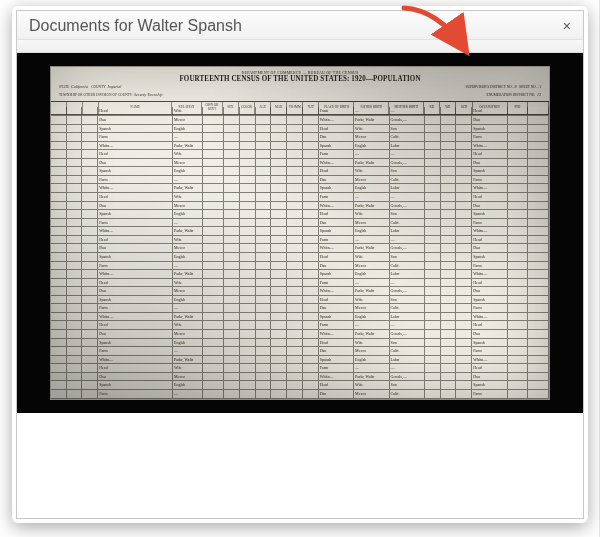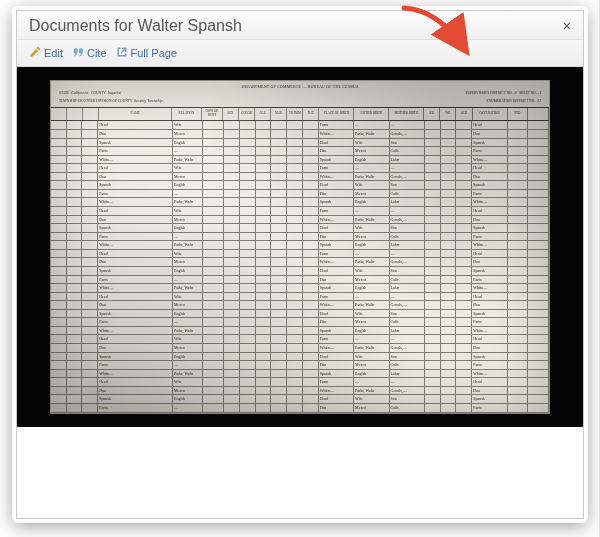--- a/index.html
+++ b/index.html
@@ -212,57 +212,28 @@
 
 <div class="modal-wrap">
 <div class="modal">
 
   <div class="title-bar">
     <h1>Documents for Walter Spansh</h1>
     <span class="close-x">×</span>
   </div>
 
   <div class="subbar">
-    <div class="actions">
-
-      <a class="action">
-        <span>
-          <svg viewBox="0 0 16 16">
-                <path d="M2 11.5V14h2.5L12 6.5 9.5 4 2 11.5zM14.7 3.3l-2-2c-.4-.4-1-.4-1.4 0L10 2.6 13.4 6l1.3-1.3c.4-.4.4-1 0-1.4z" fill="#d79a2b"></path>
-              </svg>
-        </span>
-        <span>Edit</span>
-      </a>
-
-      <a class="action">
-        <span>
-          <svg viewBox="0 0 16 16">
-                <path d="M5 3C3 3 2 4.5 2 6.5S3.2 10 5 10c0 1.4-.9 2.3-2.4 3l.8 1C6 12.6 7.5 10.7 7.5 7 7.5 4.4 6.4 3 5 3zm7 0c-2 0-3 1.5-3 3.5S10.2 10 12 10c0 1.4-.9 2.3-2.4 3l.8 1c2.6-1.4 4.1-3.3 4.1-7 0-2.6-1.1-4-2.5-4z" fill="#7aa9d6"></path>
-              </svg>
-        </span>
-        <span>Cite</span>
-      </a>
-
-      <a class="action">
-        <span>
-          <svg viewBox="0 0 16 16">
-                <path d="M6 2v2H4v8h8v-2h2v4H2V2h4zm8 0v6h-2V5.4L7.4 10 6 8.6 10.6 4H8V2h6z" fill="#7f9db9"></path>
-              </svg>
-        </span>
-        <span>Full Page</span>
-      </a>
-
-    </div>
   </div>
 
   <div class="viewer">
     <div class="film">
       <div class="sheet">
         <div class="sheet-head">
           <div class="sheet-dept">DEPARTMENT OF COMMERCE — BUREAU OF THE CENSUS</div>
+          <div class="sheet-title">FOURTEENTH CENSUS OF THE UNITED STATES: 1920—POPULATION</div>
           <div class="sheet-sub">
             <span>
               <span>STATE</span>
               <em class="cursive">California</em>
               &nbsp;&nbsp;
               <span>COUNTY</span>
               <em class="cursive">Imperial</em>
             </span>
             <span>
               <span>SUPERVISOR'S DISTRICT NO.</span>

